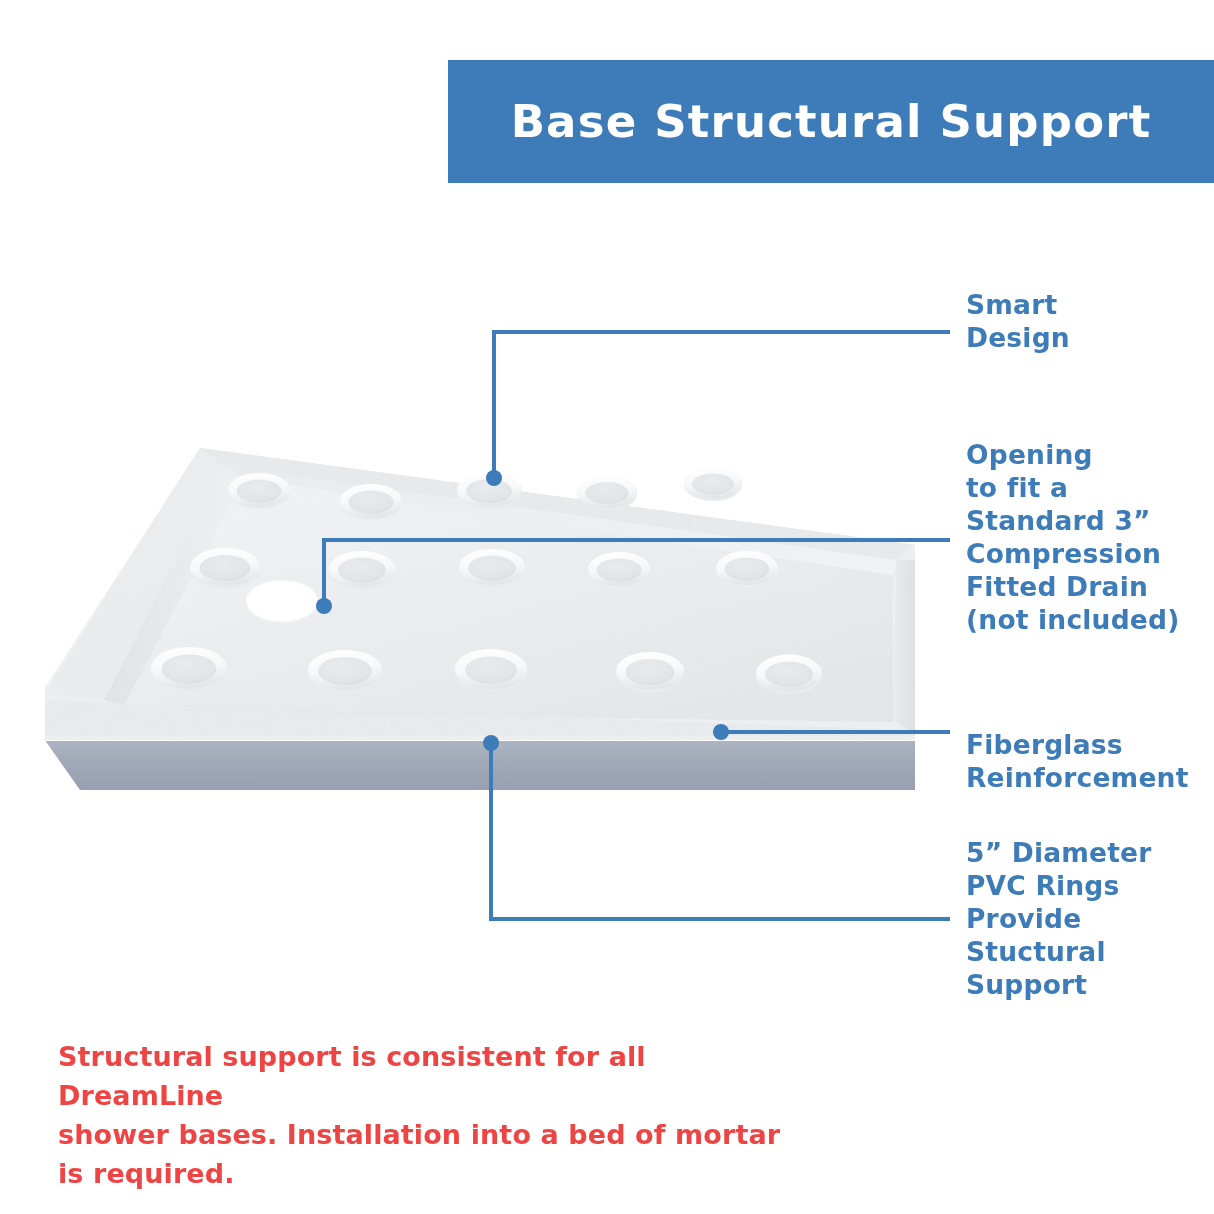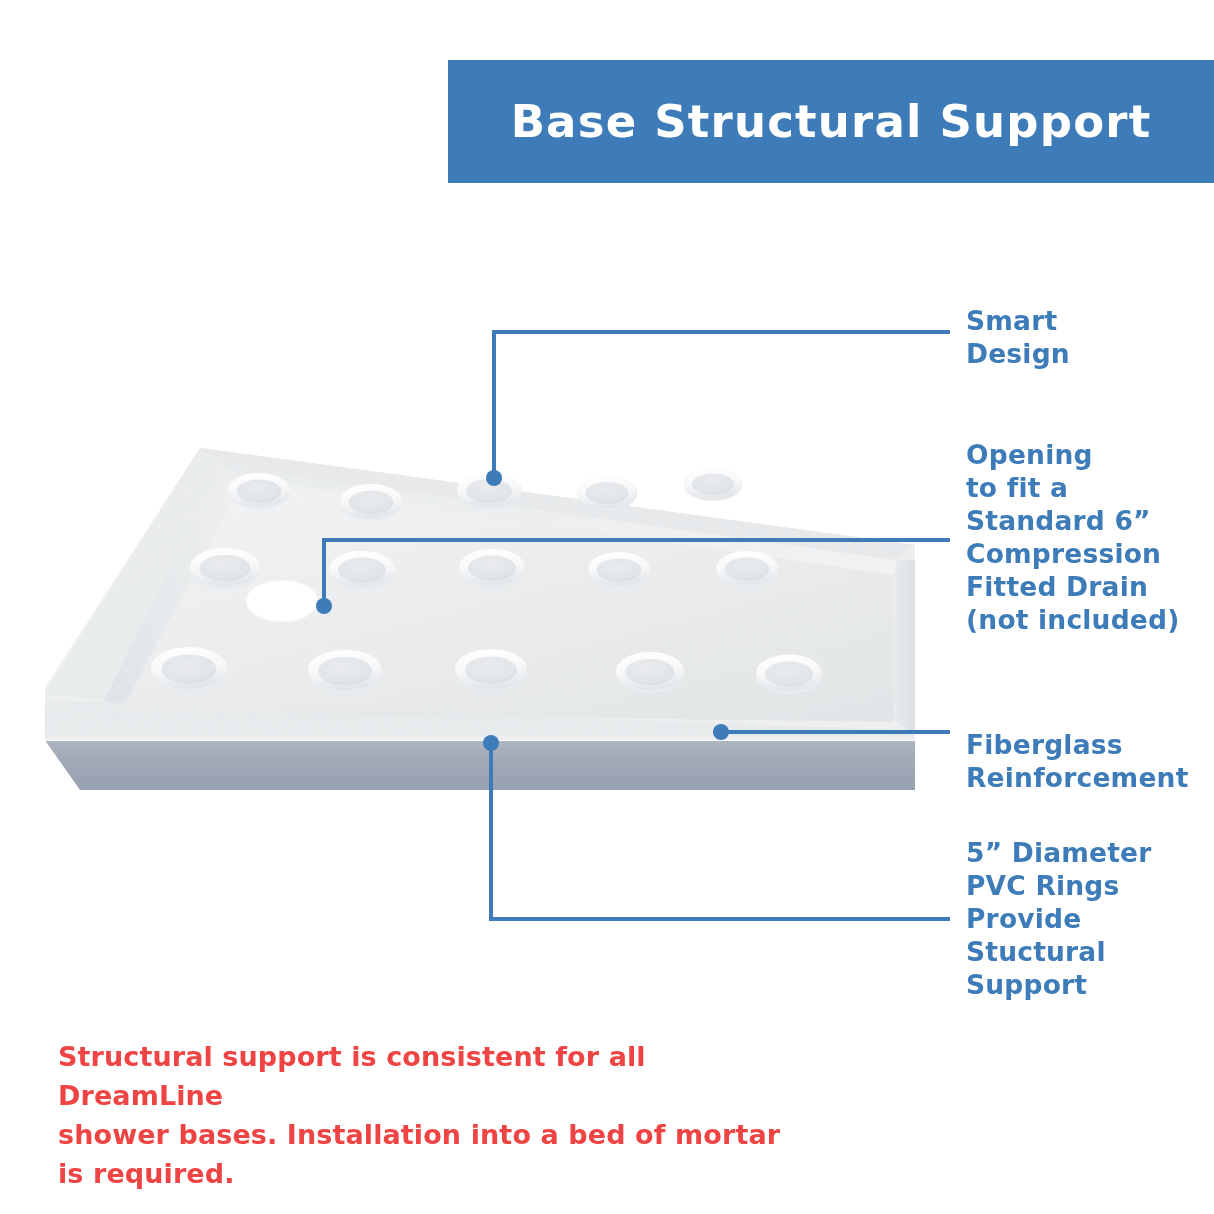--- a/index.html
+++ b/index.html
@@ -48,21 +48,21 @@
   .callout-label {
     position: absolute;
     color: #3d7cb8;
     font-family: "DejaVu Sans", sans-serif;
     font-weight: bold;
     font-size: 26.5px;
     line-height: 33px;
     letter-spacing: 0.2px;
     white-space: pre-line;
   }
-  #label-smart       { left: 966px; top: 304px; }
+  #label-smart       { left: 966px; top: 288px; }
   #label-opening     { left: 966px; top: 438px; }
   #label-fiberglass  { left: 966px; top: 728px; }
   #label-pvc         { left: 966px; top: 836px; }
 
   
   .footer-note {
     position: absolute;
     left: 58px;
     top: 1037px;
     width: 760px;
@@ -324,21 +324,21 @@
 
   <div class="header-banner">
     <div class="header-title">Base Structural Support</div>
   </div>
 
   <div id="label-smart" class="callout-label">Smart
 Design</div>
 
   <div id="label-opening" class="callout-label">Opening
 to fit a
-Standard 6”
+Standard 3”
 Compression
 Fitted Drain
 (not included)</div>
 
   <div id="label-fiberglass" class="callout-label">Fiberglass
 Reinforcement</div>
 
   <div id="label-pvc" class="callout-label">5” Diameter
 PVC Rings
 Provide

